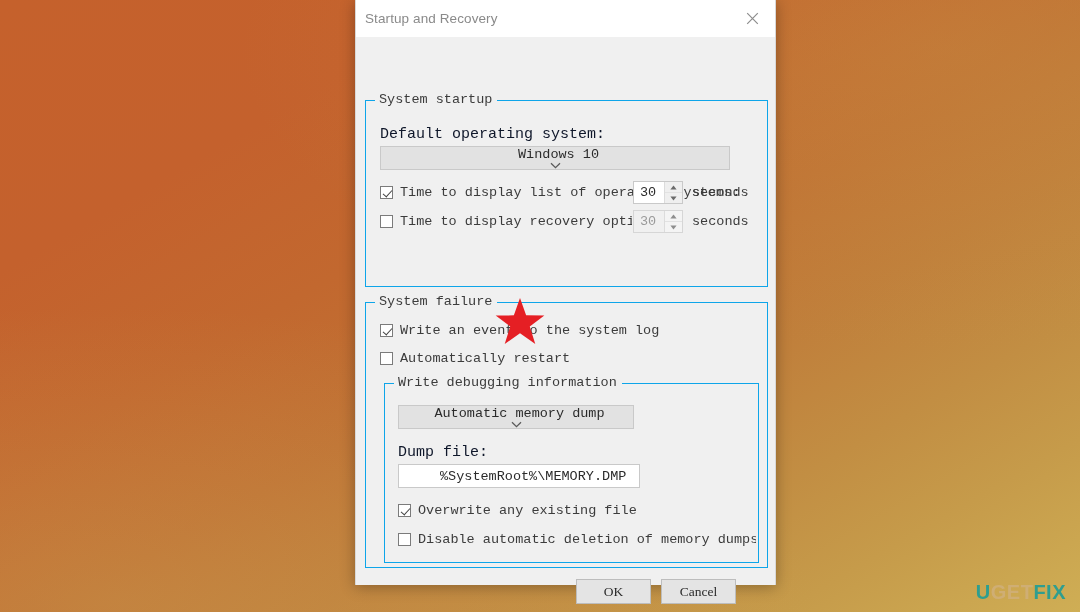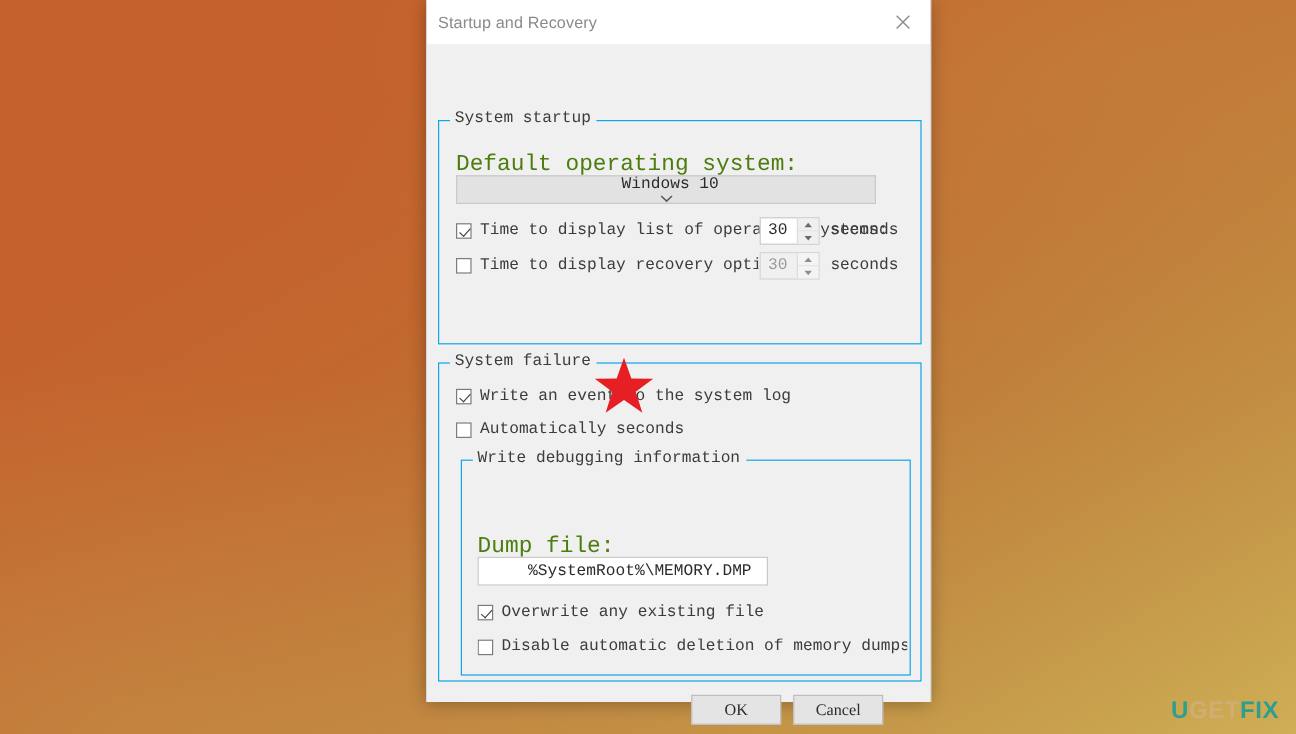--- a/index.html
+++ b/index.html
@@ -123,22 +123,22 @@
   #group-write-debug {
     left: 18px;
     top: 80px;
     width: 375px;
     height: 180px;
   }
 
   
   .field-label {
     position: absolute;
-    font-size: 19px;
-    color: #4d7c0f;
+    font-size: 15px;
+    color: #0f172a;
     white-space: nowrap;
   }
 
   
   .combobox {
     position: absolute;
     background: #e2e2e2;
     border: 1px solid #c9c9c9;
     box-sizing: border-box;
     display: flex;
@@ -391,26 +391,34 @@
     <div class="groupbox" id="group-system-failure">
       <span class="groupbox-label">System failure</span>
 
       <div class="checkrow" style="left:14px; top:20px;">
         <span class="checkbox checked"></span>
         <span class="checkrow-label">Write an event to the system log</span>
       </div>
 
       <div class="checkrow" style="left:14px; top:48px;">
         <span class="checkbox"></span>
-        <span class="checkrow-label">Automatically seconds</span>
+        <span class="checkrow-label">Automatically restart</span>
       </div>
 
       <div class="groupbox" id="group-write-debug">
         <span class="groupbox-label">Write debugging information</span>
 
+        <div class="combobox" id="dump-type-combo" style="left:13px; top:21px; width:236px; height:24px;">
+          <span class="combobox-text">Automatic memory dump</span>
+          <span class="combobox-arrow">
+            <svg width="11" height="7" viewBox="0 0 11 7">
+              <path d="M1 1.3 L5.5 5.6 L10 1.3" stroke="#5a5a5a" stroke-width="1.3" fill="none"></path>
+            </svg>
+          </span>
+        </div>
 
         <span class="field-label" style="left:13px; top:60px;">Dump file:</span>
 
         <div class="textbox" id="dump-file-input" style="left:13px; top:80px; width:242px; height:24px;">
           <span class="textbox-text">%SystemRoot%\MEMORY.DMP</span>
         </div>
 
         <div class="checkrow" style="left:13px; top:119px;">
           <span class="checkbox checked"></span>
           <span class="checkrow-label">Overwrite any existing file</span>

